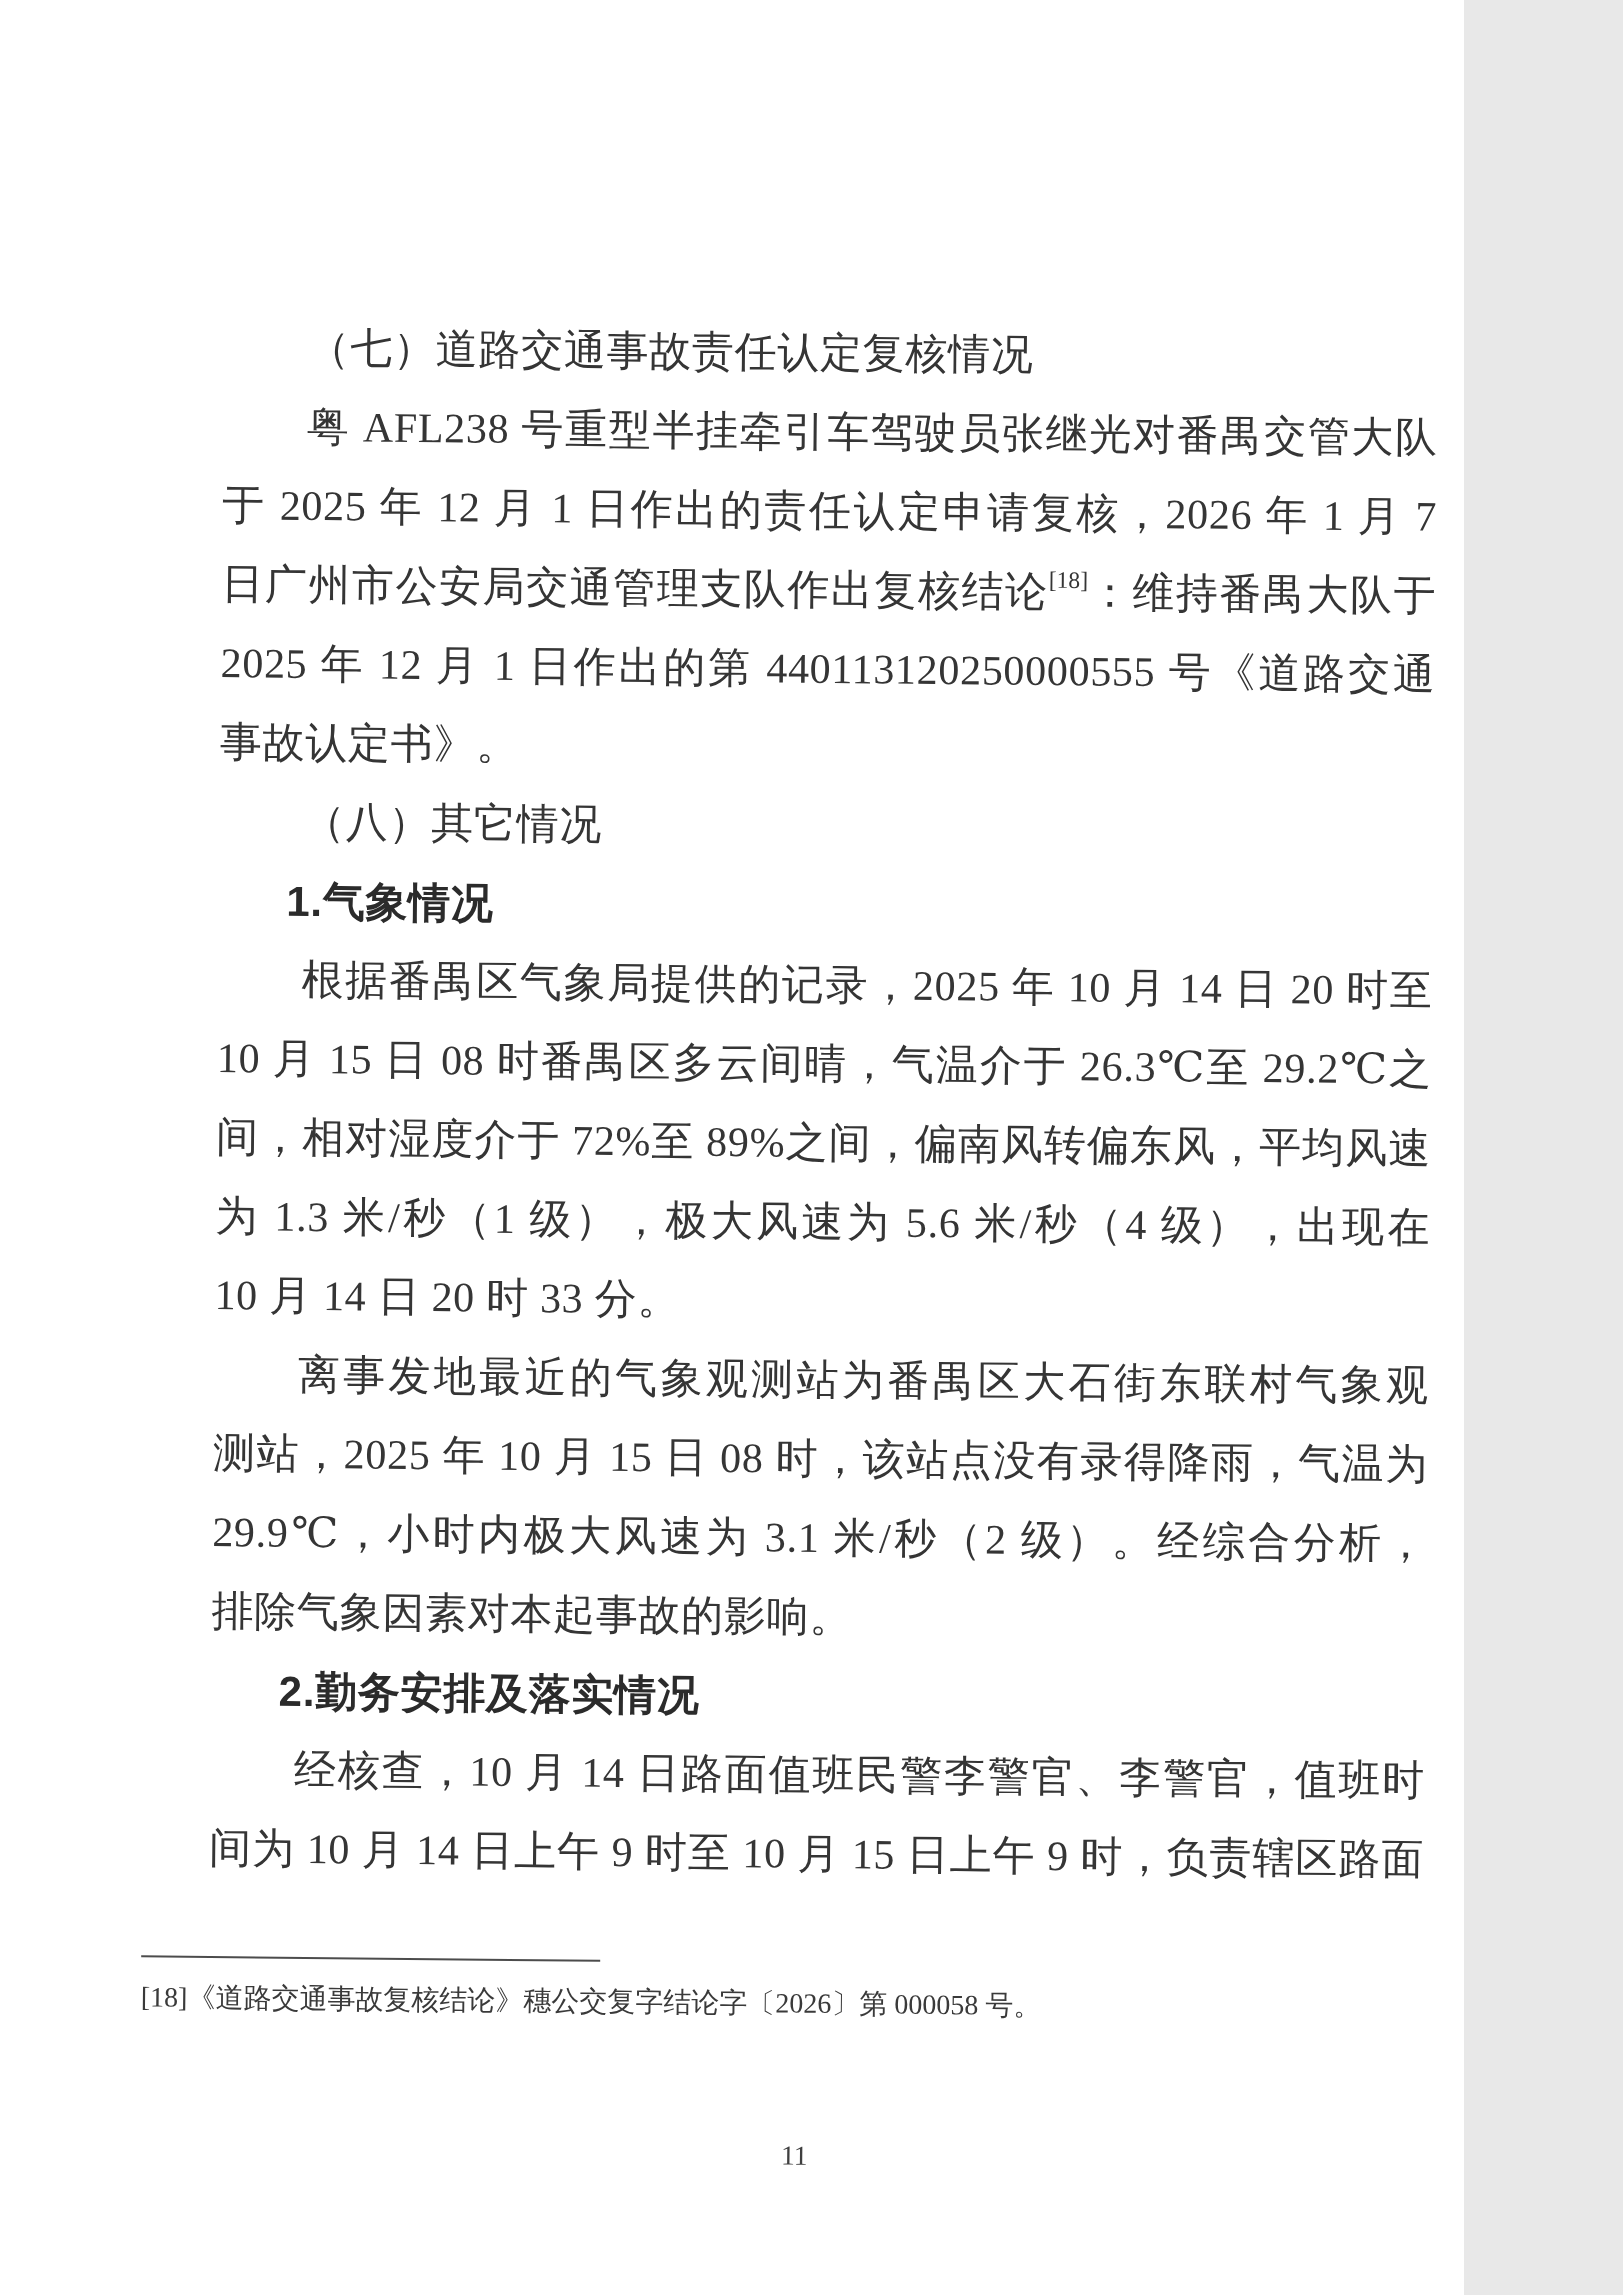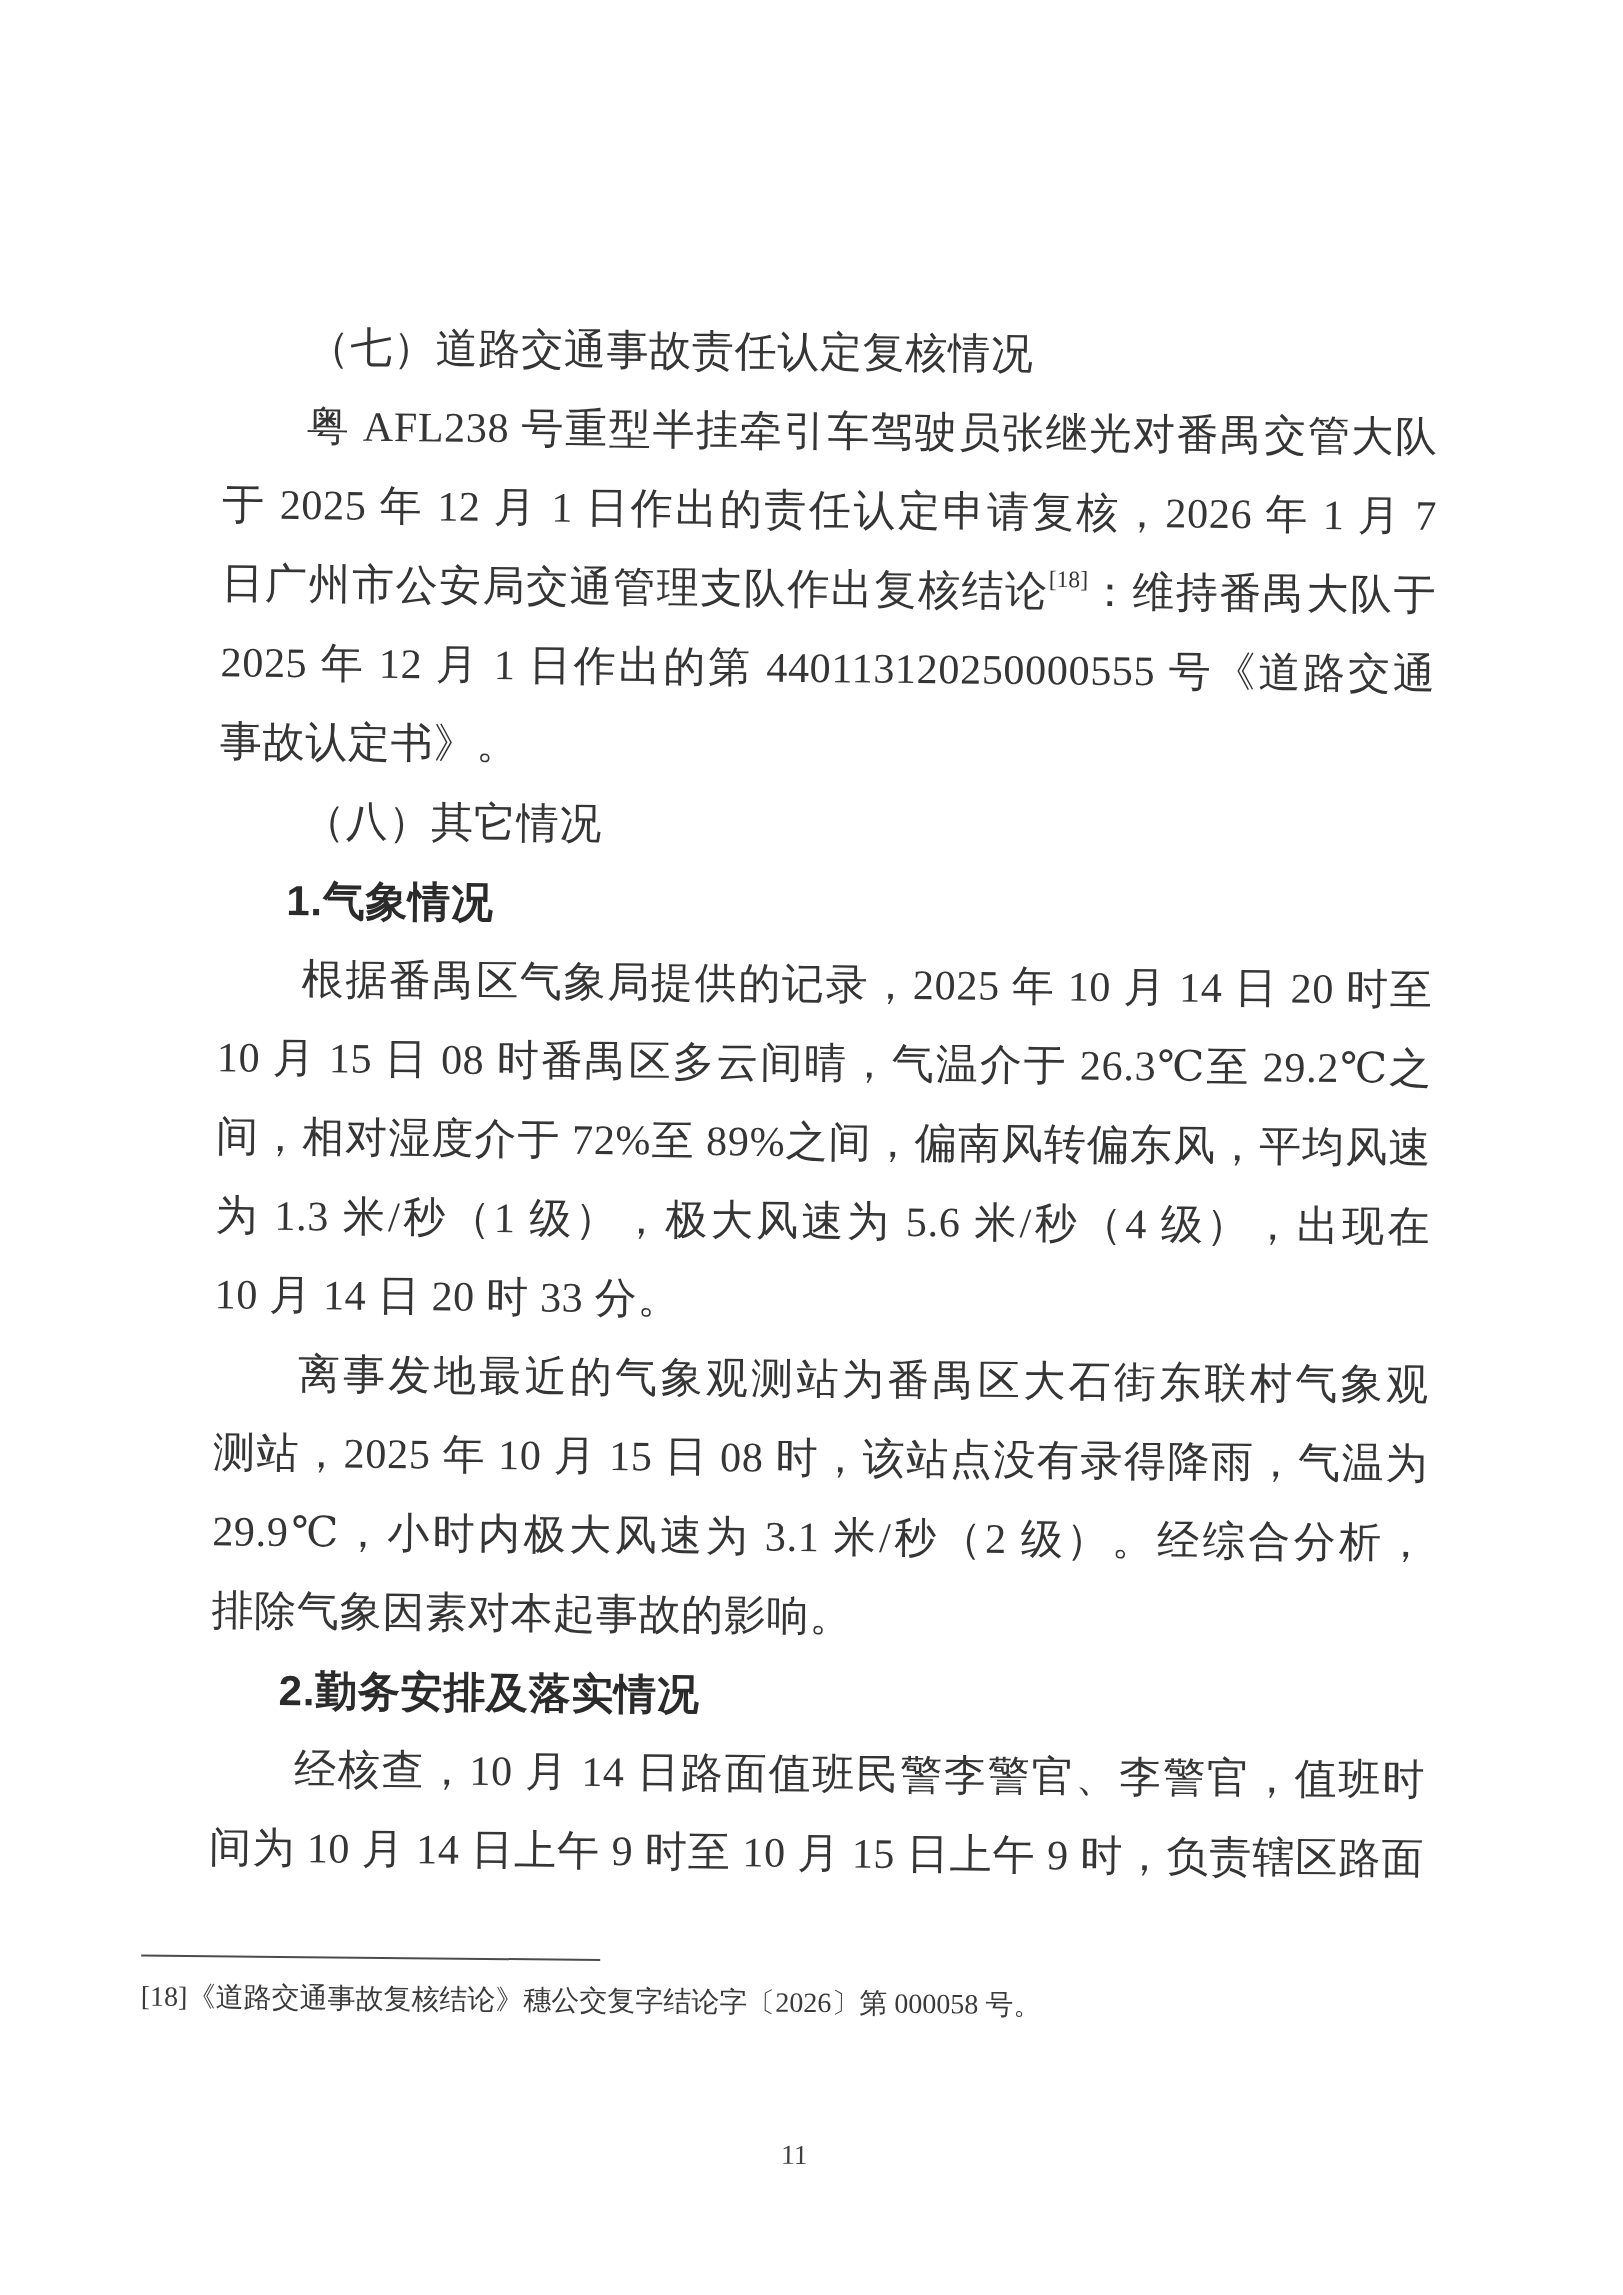--- a/index.html
+++ b/index.html
@@ -2,21 +2,21 @@
 <html style="font-size:10.5px"><head>
 <meta charset="utf-8">
 <style>
   html, body {
     margin: 0;
     padding: 0;
     background: #e8e8e8;
   }
   .page {
     position: relative;
-    width: 1623px;
+    width: 1464px;
     height: 2295px;
     background: #ffffff;
     overflow: hidden;
     font-family: "Liberation Serif", "DejaVu Serif", serif;
     color: #353535;
   }
   .rot {
     position: absolute;
     inset: 0;
     transform: rotate(0.55deg);

